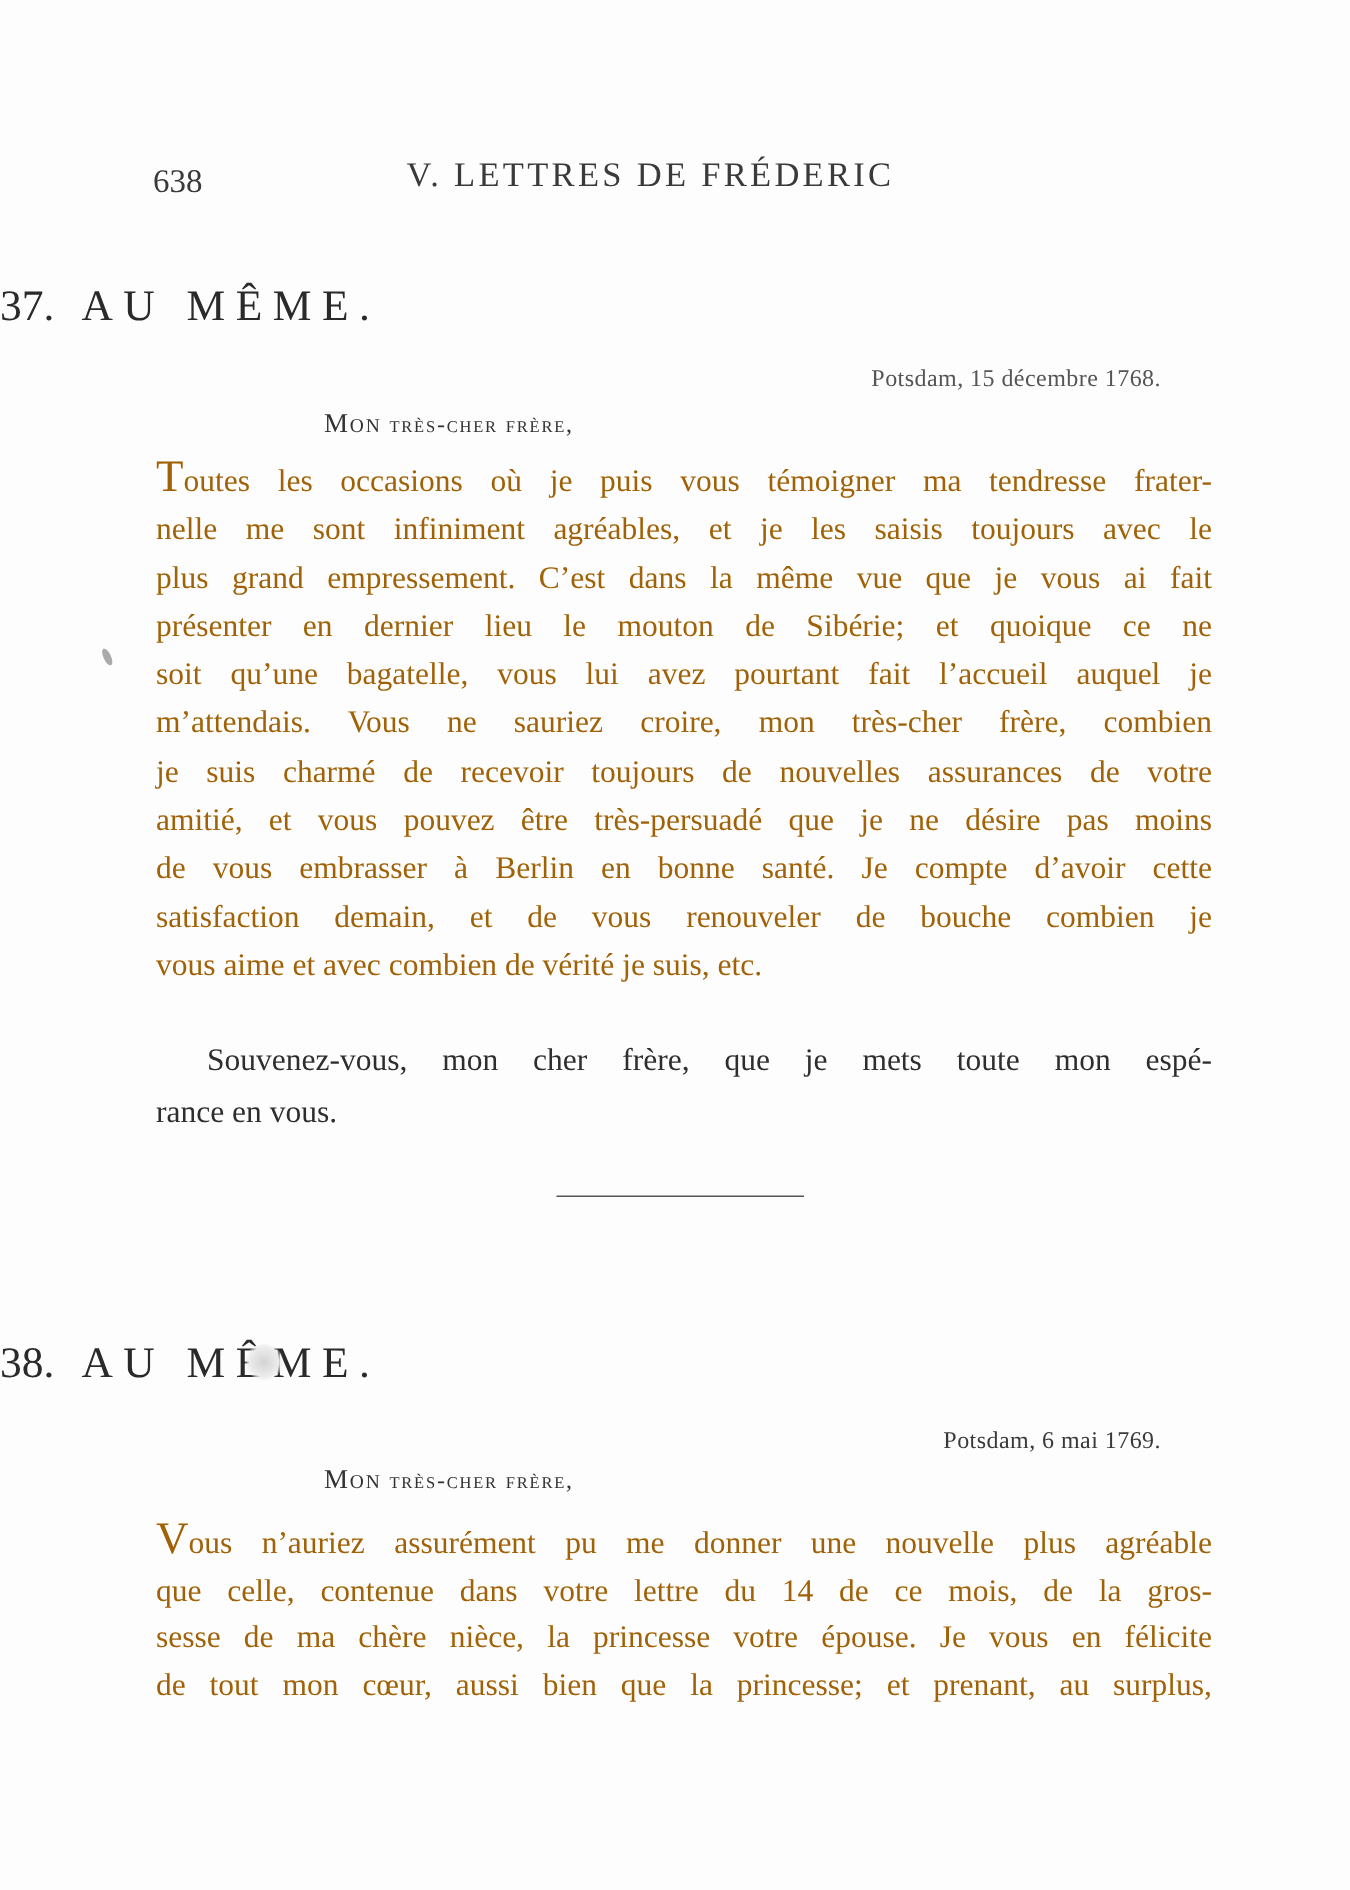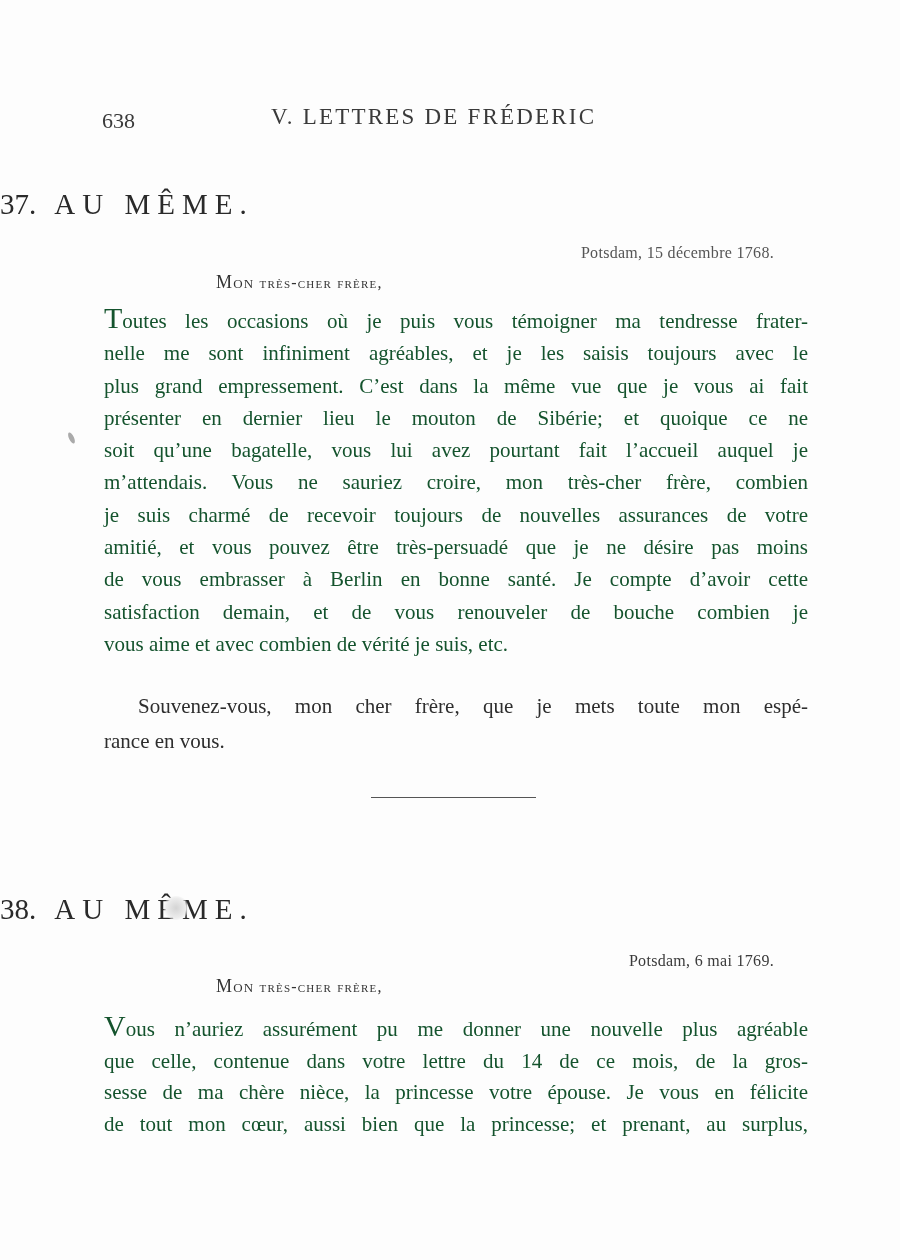--- a/index.html
+++ b/index.html
@@ -29,21 +29,21 @@
     }
 
     .salutation {
       position: absolute; left: 216px; font-size: 16px; letter-spacing: 1.2px; color: #333;
       font-variant: small-caps;
     }
     .salutation .big { font-size: 18px; }
 
     .body-text {
       position: absolute; left: 104px; width: 704px;
-      font-size: 21px; line-height: 32.3px; color: #14532d;
+      font-size: 21px; line-height: 32.3px; color: #a16207;
       text-align: justify;
     }
     .body-text .line { display: block; text-align: justify; text-align-last: justify; white-space: nowrap; }
     .body-text .line.last { text-align-last: left; }
     .dropcap { font-size: 30px; line-height: 1; }
 
     .postscript {
       position: absolute; left: 104px; width: 704px;
       font-size: 21px; line-height: 35px; color: #2e2e2e;
     }

